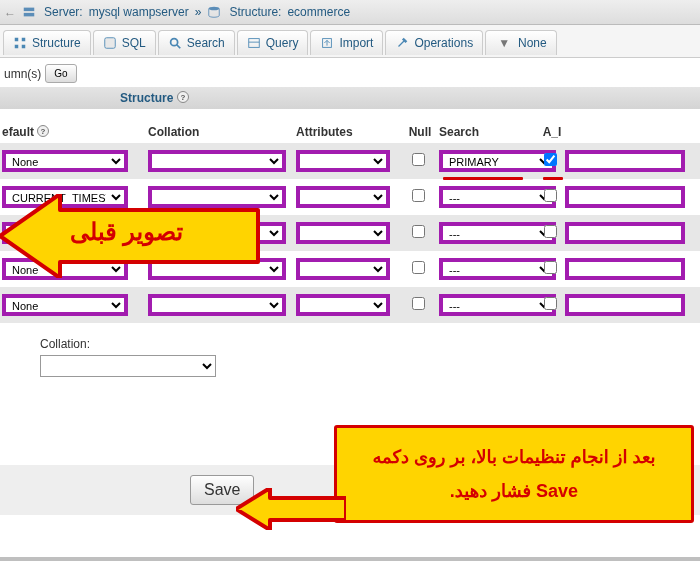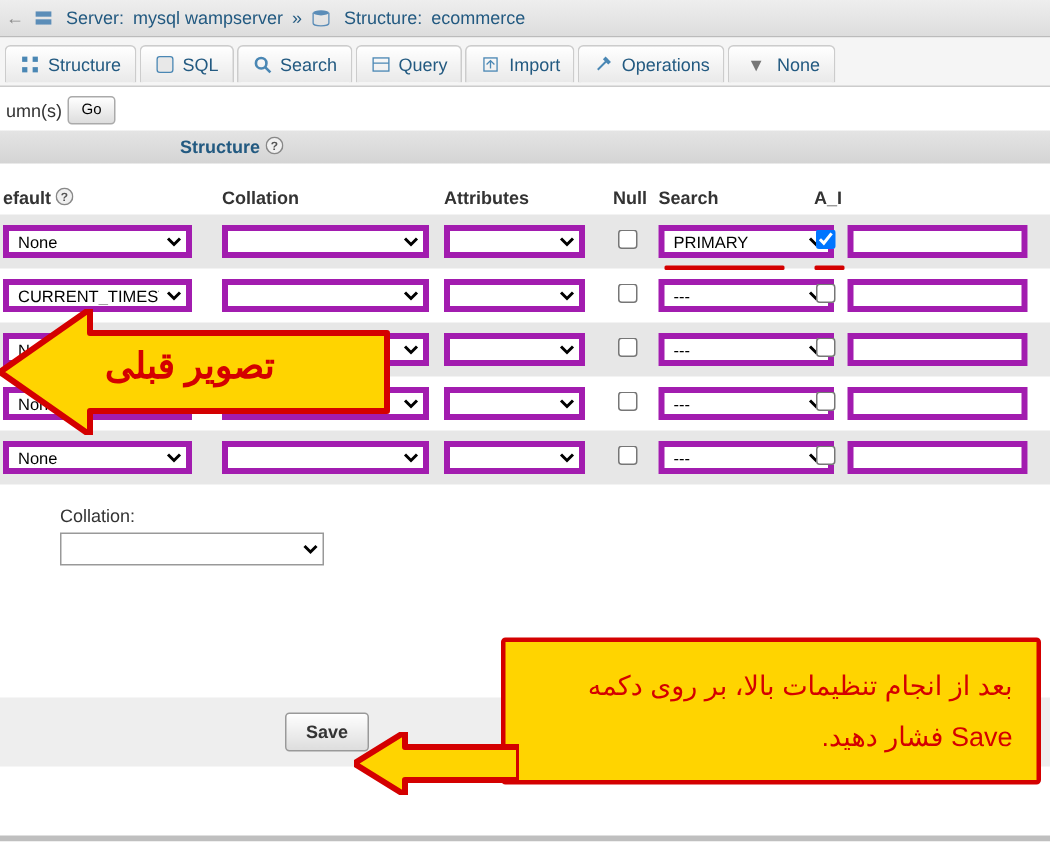--- a/index.html
+++ b/index.html
@@ -39,24 +39,24 @@
   .col-attr input,.col-attr select{width:94px}
   .col-idx select{width:117px}
   .col-com input{width:120px}
   .col-null input[type=checkbox],.col-ai input[type=checkbox]{margin:0}
   .underline-red{position:absolute;height:3px;background:#d40000;border-radius:1px}
   
   .coll-block{margin:14px 0 0 40px}
   .coll-block .lbl{font-weight:normal;margin-bottom:4px;display:block}
   .coll-block select{width:176px;height:22px;border:1px solid #999}
   .save-area{margin-top:88px;background:#eee;padding:10px 0 10px 190px}
-  .save-btn{border:1px solid #999;background:linear-gradient(#fefefe,#ddd);border-radius:3px;padding:5px 13px;cursor:pointer;font-size:12px;font-weight:bold;color:#333}
+  .save-btn{border:1px solid #999;background:linear-gradient(#fefefe,#ddd);border-radius:3px;padding:5px 13px;cursor:pointer;font-size:16px;font-weight:normal;color:#333}
   
   .ann{position:absolute;z-index:50}
-  .ann-box{background:#ffd400;border:3px solid #d40000;border-radius:3px;padding:12px 16px;font-weight:normal;color:#d40000;direction:rtl;text-align:right;line-height:1.9}
+  .ann-box{background:#ffd400;border:3px solid #d40000;border-radius:3px;padding:12px 16px;font-weight:bold;color:#d40000;direction:rtl;text-align:center;line-height:1.9}
   .ann2 .ann-box{font-size:18px;width:360px}
   .bottom-border{position:absolute;bottom:0;left:0;width:700px;height:4px;background:#bfbfbf}
 </style>
 </head>
 <body>
 
 <div class="breadcrumb">
   <span class="nav-arrow">←</span>
   <span>
     <svg class="db-icon" viewBox="0 0 16 16">
@@ -204,21 +204,21 @@
 
 <div class="coll-block">
   <span class="lbl">Collation:</span>
   <select class="inp"><option></option></select>
 </div>
 
 <div class="save-area">
   <button class="save-btn">Save</button>
 </div>
 
-<div class="ann ann1" style="left:0px;top:206px">
+<div class="ann ann1" style="left:0px;top:194px">
   <svg width="260" height="84" viewBox="0 0 260 84">
     <polygon points="0,42 60,0 60,16 258,16 258,68 60,68 60,84" fill="#ffd400" stroke="#d40000" stroke-width="4" stroke-linejoin="round"></polygon>
   </svg>
   <div style="position:absolute;left:70px;top:24px;font-size:24px;font-weight:bold;color:#d40000;direction:rtl">تصویر قبلی</div>
 </div>
 
 <div class="ann ann2" style="left:334px;top:425px">
   <div class="ann-box">بعد از انجام تنظیمات بالا، بر روی دکمه Save فشار دهید.</div>
 </div>
 <div class="ann" style="left:236px;top:488px">

